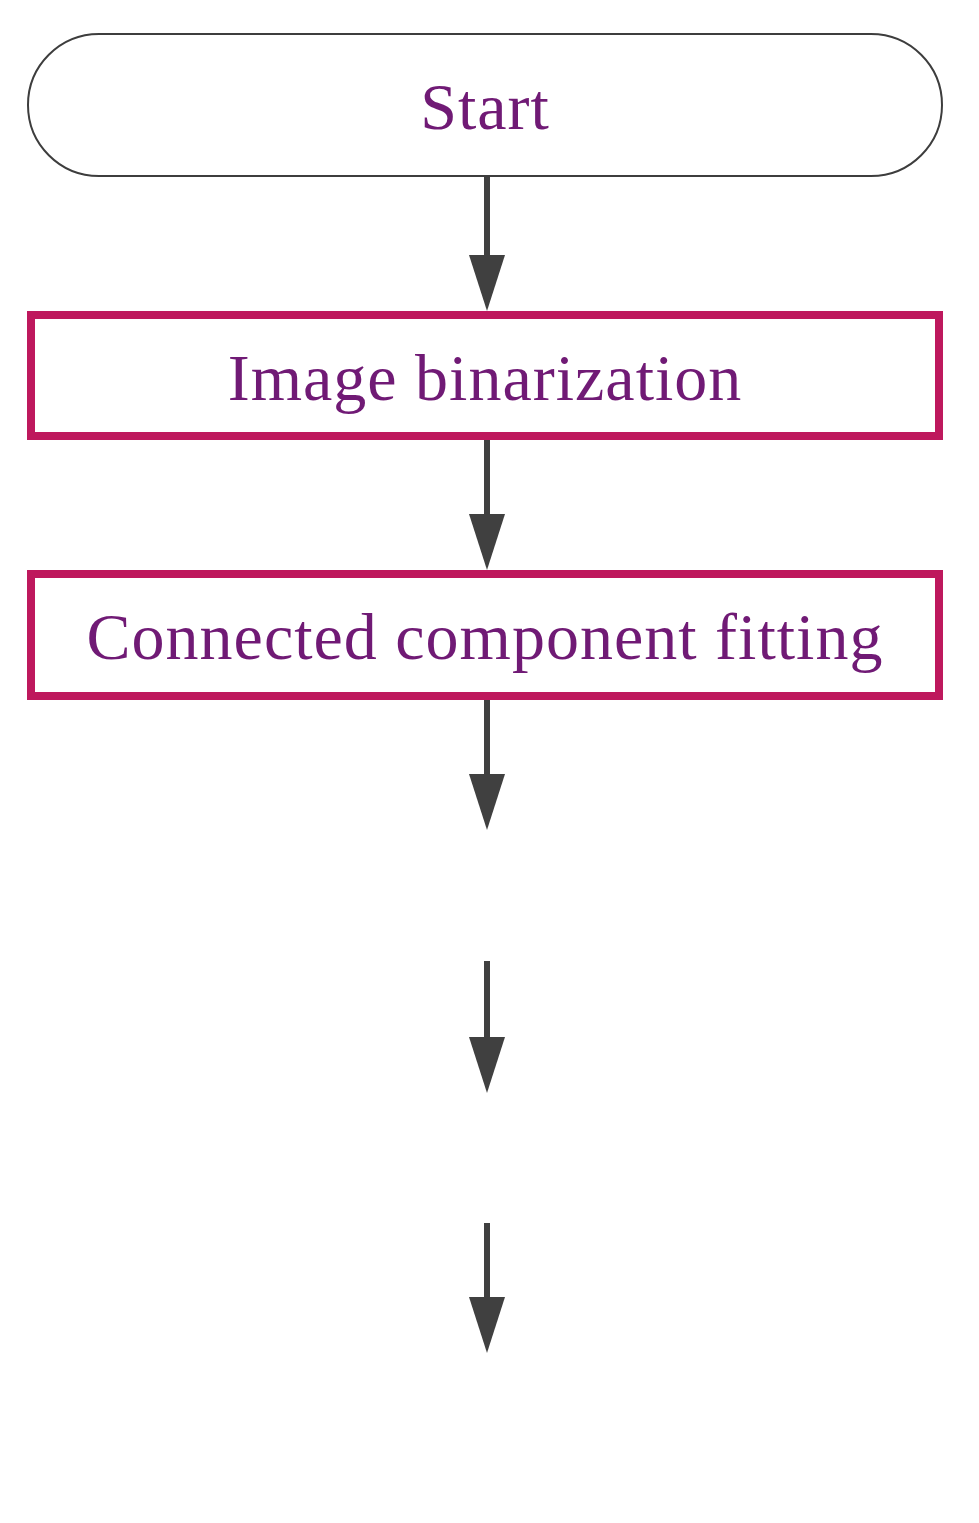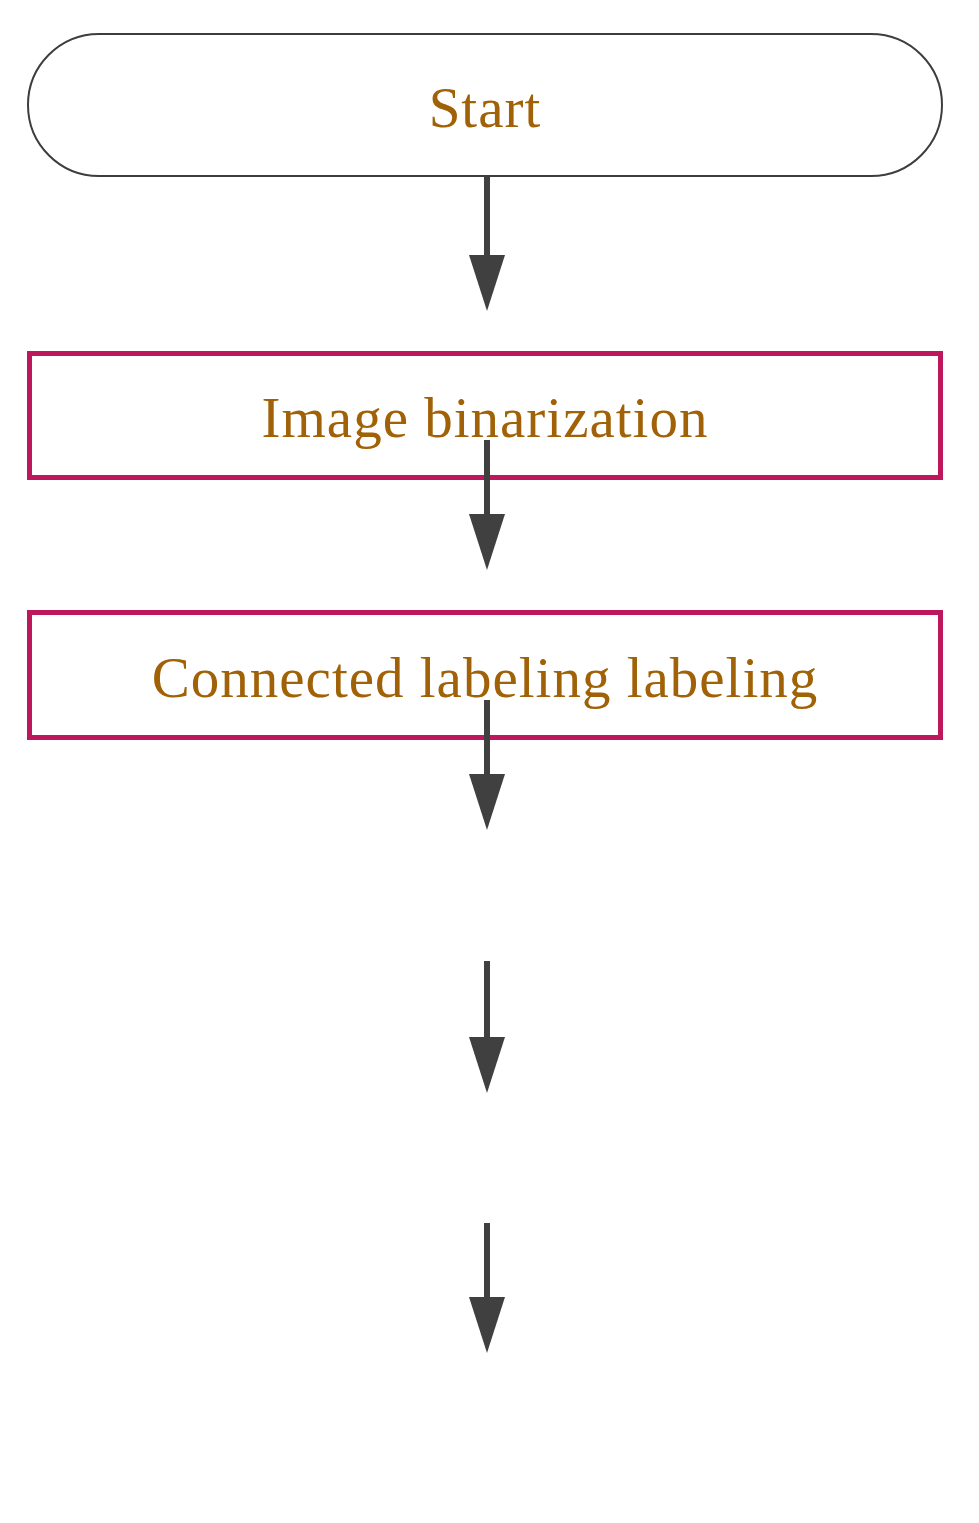--- a/index.html
+++ b/index.html
@@ -19,30 +19,29 @@
     position: absolute;
     left: 27px;
     width: 916px;
     box-sizing: border-box;
     background: #ffffff;
     display: flex;
     align-items: center;
     justify-content: center;
   }
   .node .label {
-    font-size: 57px;
-    color: #a16207;
+    font-size: 66px;
+    color: #701a75;
     letter-spacing: 1px;
     white-space: nowrap;
     line-height: 1;
     padding-top: 4px;
   }
   .process {
-    border: 5px solid #be185d;
-    margin-top: 40px;
+    border: 8px solid #be185d;
   }
   .terminator {
     border: 2px solid #3d3d3d;
   }
   .terminator.start { border-radius: 72px / 72px; }
   .terminator.end   { border-radius: 74px / 74px; }
 
   .arrow {
     position: absolute;
     left: 468px;
@@ -81,21 +80,21 @@
   <div class="node process" style="top:311px; height:129px;">
     <span class="label">Image binarization</span>
   </div>
 
   <div class="arrow" style="top:440px; height:130px;">
     <div class="shaft"></div>
     <div class="head"></div>
   </div>
 
   <div class="node process" style="top:570px; height:130px;">
-    <span class="label">Connected labeling labeling</span>
+    <span class="label">Connected component fitting</span>
   </div>
 
   <div class="arrow" style="top:700px; height:130px;">
     <div class="shaft"></div>
     <div class="head"></div>
   </div>
 
 
   <div class="arrow" style="top:961px; height:132px;">
     <div class="shaft"></div>

